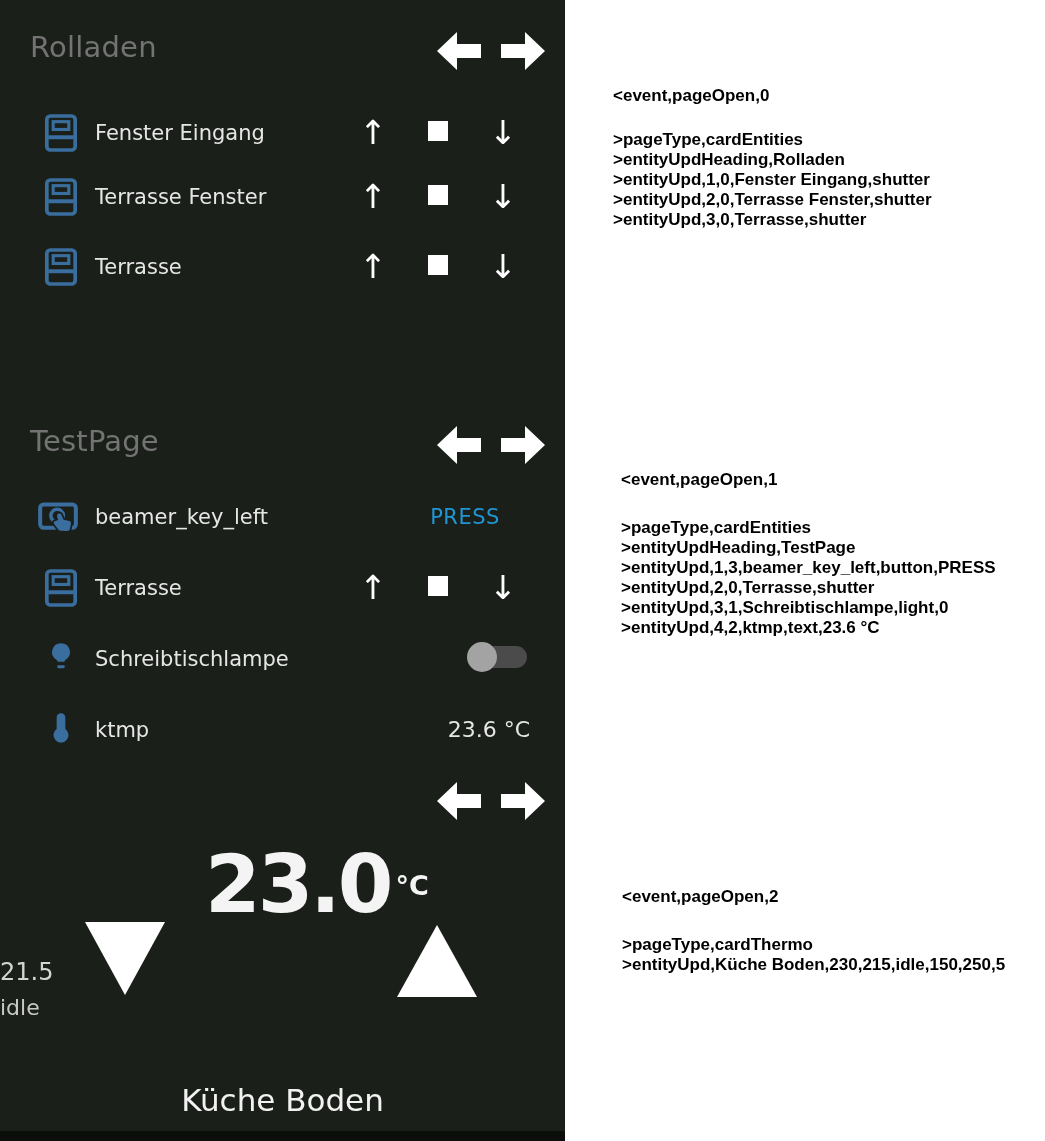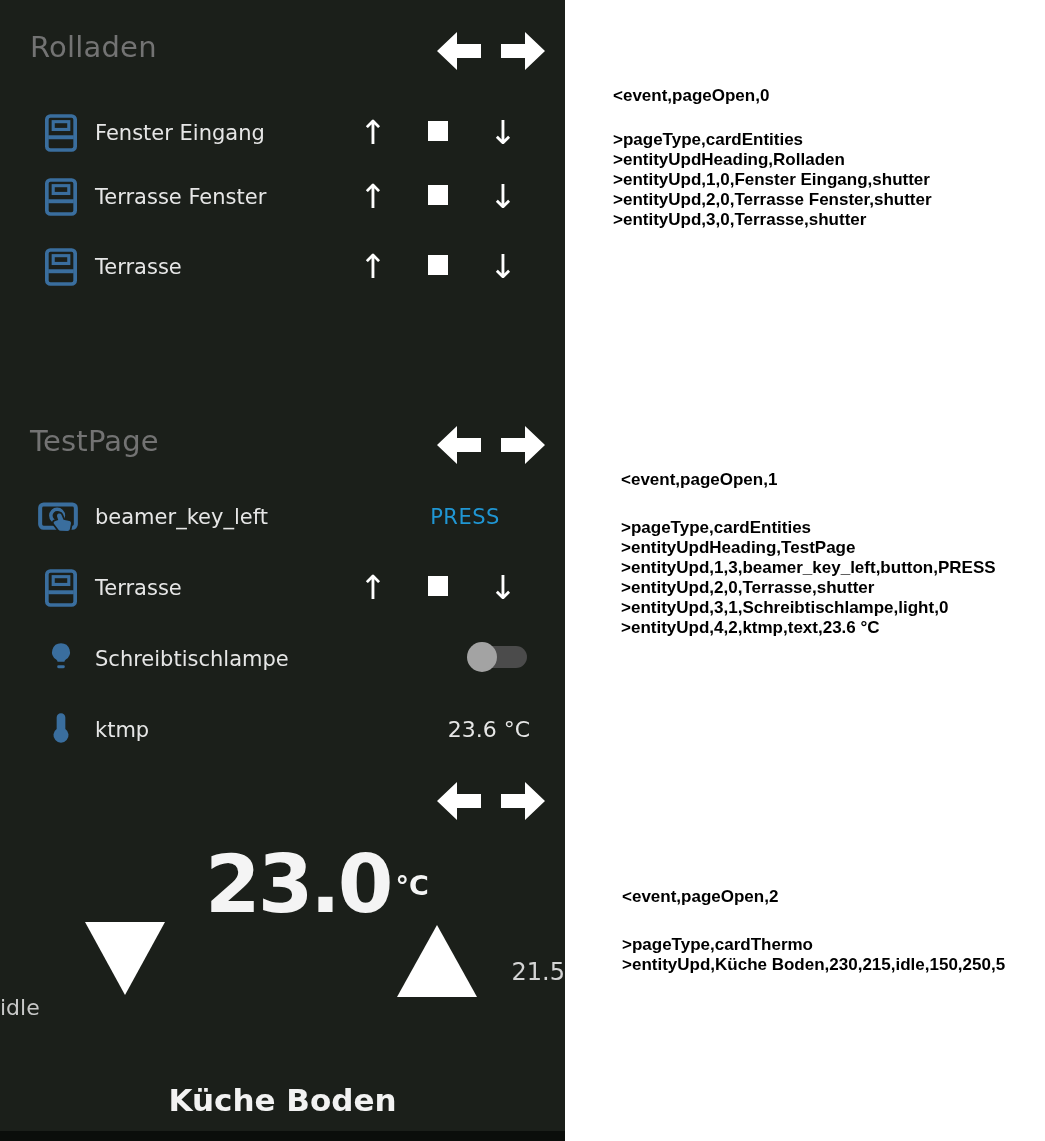--- a/index.html
+++ b/index.html
@@ -32,23 +32,23 @@
          text-align:right;font-size:22px;color:#e6e6e6;white-space:nowrap;}
 
   .toggle{position:absolute;left:470px;top:12px;width:57px;height:22px;border-radius:11px;
           background:#4b4b4b;cursor:pointer;}
   .toggle .knob{position:absolute;left:-3px;top:-4px;width:30px;height:30px;border-radius:50%;background:#a3a3a3;}
 
   
   .temp-wrap{position:absolute;left:205px;top:846px;display:flex;align-items:center;}
   .temp-big{font-size:80px;line-height:78px;font-weight:700;color:#f4f4f4;letter-spacing:-3px;}
   .temp-unit{font-size:27px;font-weight:700;color:#f4f4f4;margin-left:5px;margin-top:0;}
-  .temp-target{position:absolute;left:0;top:958px;width:565px;text-align:right;font-size:24px;color:#d4d4d4;}
+  .temp-target{position:absolute;left:0;top:958px;width:565px;text-align:left;font-size:24px;color:#d4d4d4;}
   .temp-state{position:absolute;left:0;top:995px;width:565px;text-align:left;font-size:22px;color:#c9c9c9;}
-  .thermo-name{position:absolute;left:0;top:1082px;width:565px;text-align:center;font-size:31px;color:#f2f2f2;font-weight:bold;}
+  .thermo-name{position:absolute;left:0;top:1082px;width:565px;text-align:center;font-size:31px;color:#f2f2f2;}
   .tri{position:absolute;width:0;height:0;cursor:pointer;}
   .tri-down{left:85px;top:922px;border-left:40px solid transparent;border-right:40px solid transparent;border-top:73px solid #ffffff;}
   .tri-up{left:397px;top:925px;border-left:40px solid transparent;border-right:40px solid transparent;border-bottom:72px solid #ffffff;}
 
   
   .proto{position:absolute;font-family:"Liberation Sans",sans-serif;font-weight:700;
          font-size:17px;line-height:20px;color:#000;white-space:nowrap;}
 </style>
 </head>
 <body>

